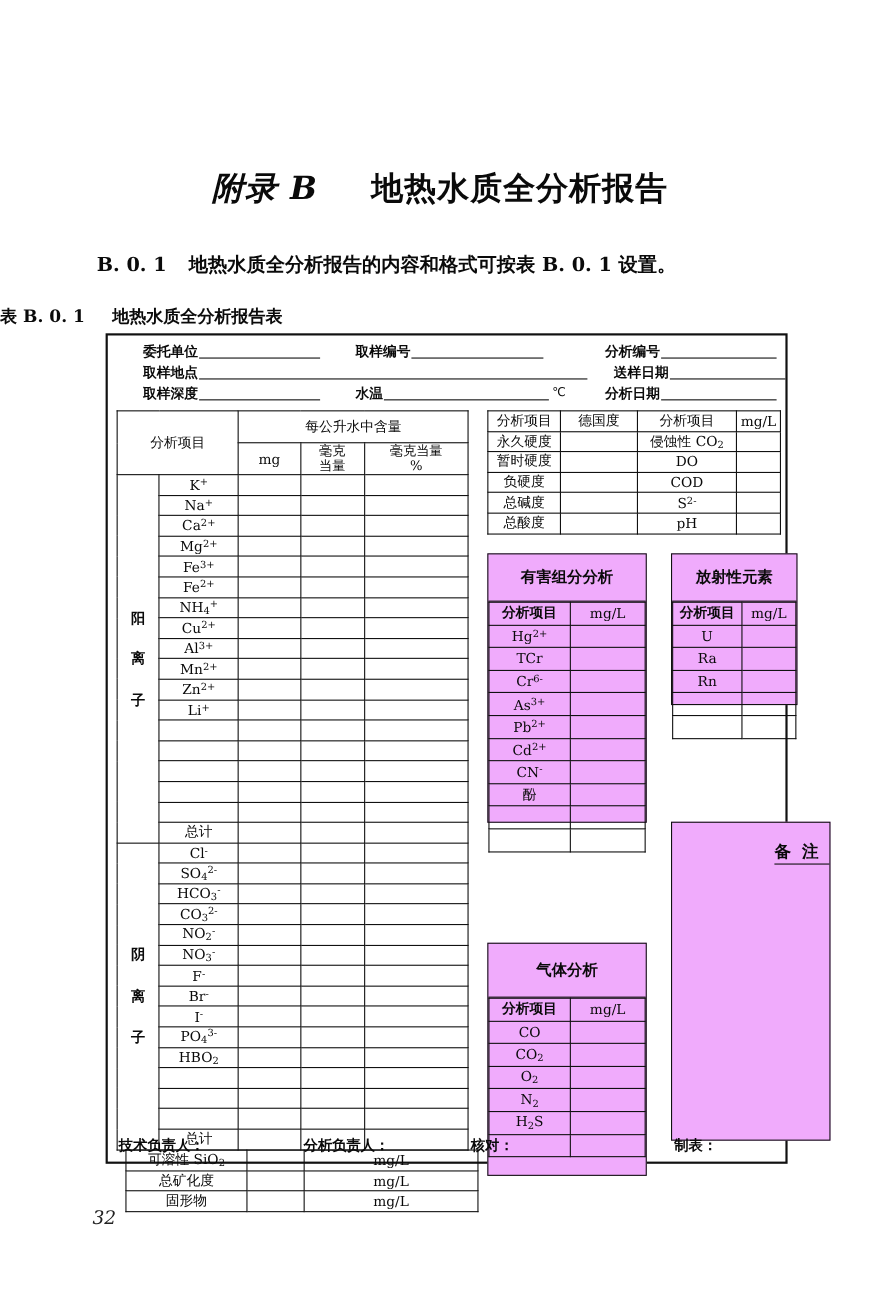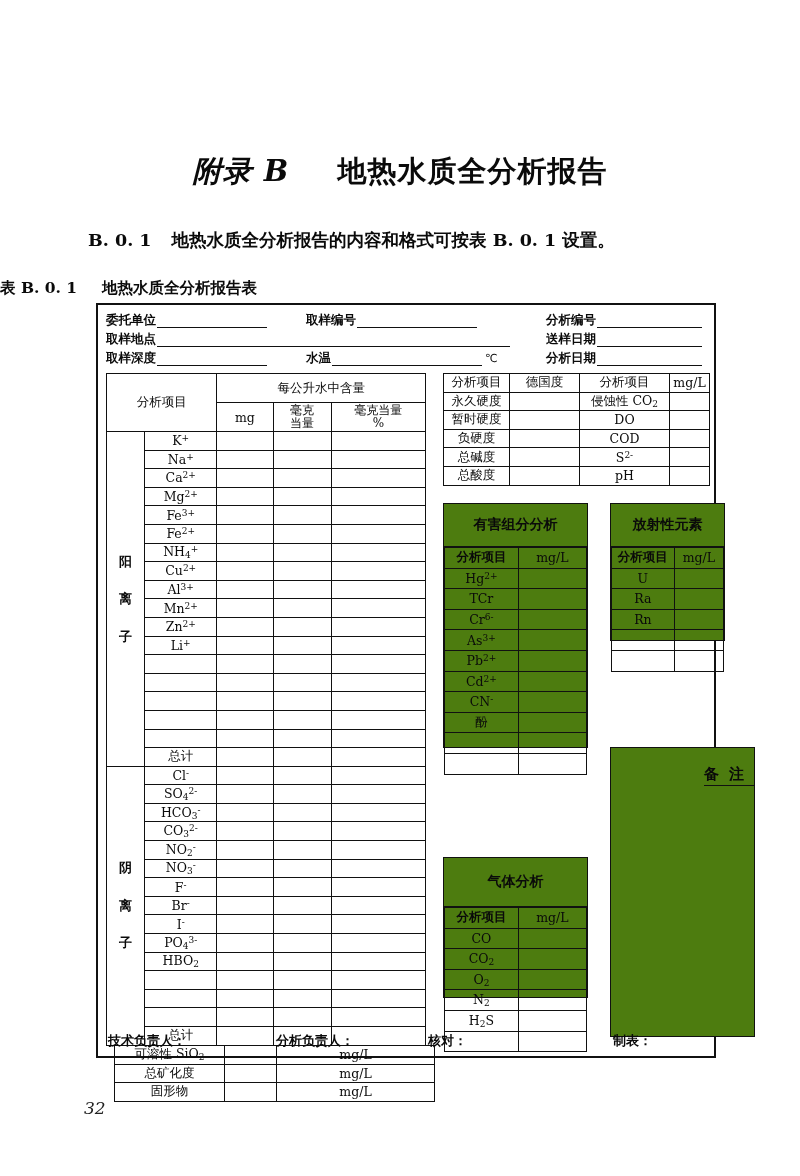--- a/index.html
+++ b/index.html
@@ -49,21 +49,21 @@
     border:2.2px solid #111;
     box-sizing:border-box;
     background:#fff;
   }
 
   
   .meta{
     position:absolute;left:8px;right:8px;top:5px;height:58px;
   }
   .meta-row{display:flex;align-items:flex-end;height:19px;}
-  .meta-field{display:flex;align-items:center;font-size:12.5px;white-space:nowrap;}
+  .meta-field{display:flex;align-items:flex-start;font-size:12.5px;white-space:nowrap;margin-left:24px;}
   .meta-label{font-family:"DejaVu Sans","Liberation Sans",sans-serif;font-weight:bold;font-size:12.5px;}
   .rule{border-bottom:1.3px solid #111;height:13px;margin-left:1px;}
   .unit-c{font-size:11px;margin-left:3px;margin-right:2px;padding-bottom:1px;}
 
   
   table.grid{border-collapse:collapse;table-layout:fixed;}
   table.grid td,table.grid th{
     border:1.1px solid #111;
     font-size:12.5px;
     font-weight:normal;
@@ -97,38 +97,38 @@
   .hard-table{position:absolute;left:345px;top:68px;width:266px;}
   .hard-table table{width:266px;}
   .hard-table .hc1{width:66px;}
   .hard-table .hc2{width:70px;}
   .hard-table .hc3{width:90px;}
   .hard-table .hc4{width:40px;}
   .hard-table td{height:17.6px;}
   .hard-table td.big{height:38px;}
 
   
-  .panel{position:absolute;border:1.3px solid #111;box-sizing:border-box;background:#4d7c0f;}
+  .panel{position:absolute;border:1.3px solid #111;box-sizing:border-box;background:#f0abfc;}
   .panel-title{
     text-align:center;font-family:"DejaVu Sans","Liberation Sans",sans-serif;
     font-weight:bold;font-size:14px;
     display:flex;align-items:center;justify-content:center;
   }
   .panel table{width:100%;border-collapse:collapse;table-layout:fixed;}
   .panel table td{border:1.1px solid #111;font-size:12.5px;text-align:center;height:17.6px;
     font-family:"DejaVu Serif","Liberation Serif",serif;}
   .panel table td.hd{font-family:"DejaVu Sans","Liberation Sans",sans-serif;font-weight:bold;}
   .panel table td.hd.unit{font-family:"DejaVu Serif","Liberation Serif",serif;font-weight:normal;}
   .panel .tbl-wrap{border-top:1.3px solid #111;}
 
   #harmful{left:345px;top:198px;width:145px;height:245px;}
   #harmful .panel-title{height:42px;}
   #radio{left:512px;top:198px;width:115px;height:138px;}
   #radio .panel-title{height:42px;}
-  #gas{left:345px;top:552px;width:145px;height:141px;}
+  #gas{left:345px;top:552px;width:145px;height:212px;}
   #gas .panel-title{height:48px;}
   #remark{left:512px;top:442px;width:145px;height:290px;}
   #remark .rm-title{
     text-align:right;margin-top:17px;
     font-family:"DejaVu Sans","Liberation Sans",sans-serif;
     font-weight:bold;font-size:15px;
     letter-spacing:10px;
     text-indent:10px;
   }
   #remark .rm-title span{border-bottom:1.4px solid #111;padding-bottom:2px;}

